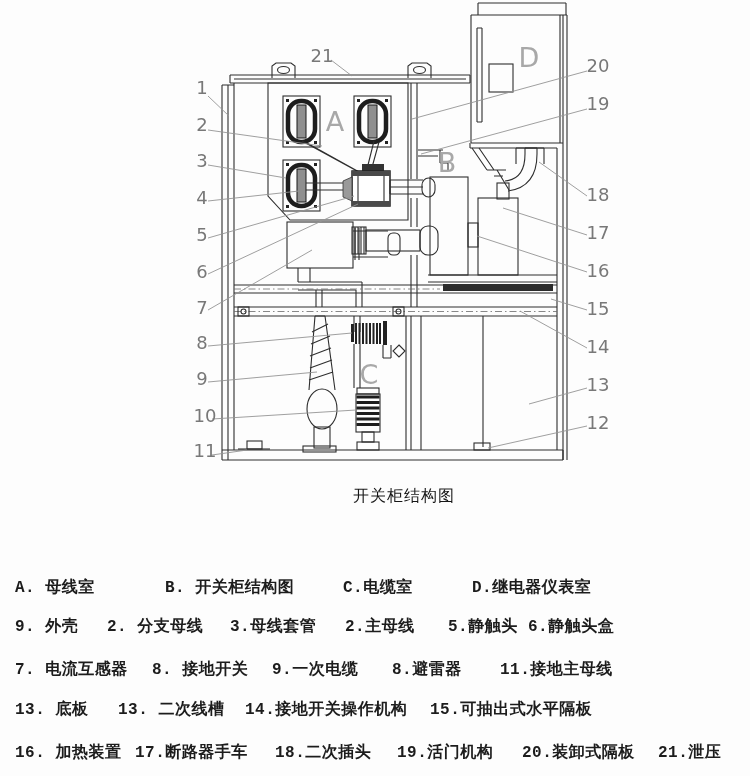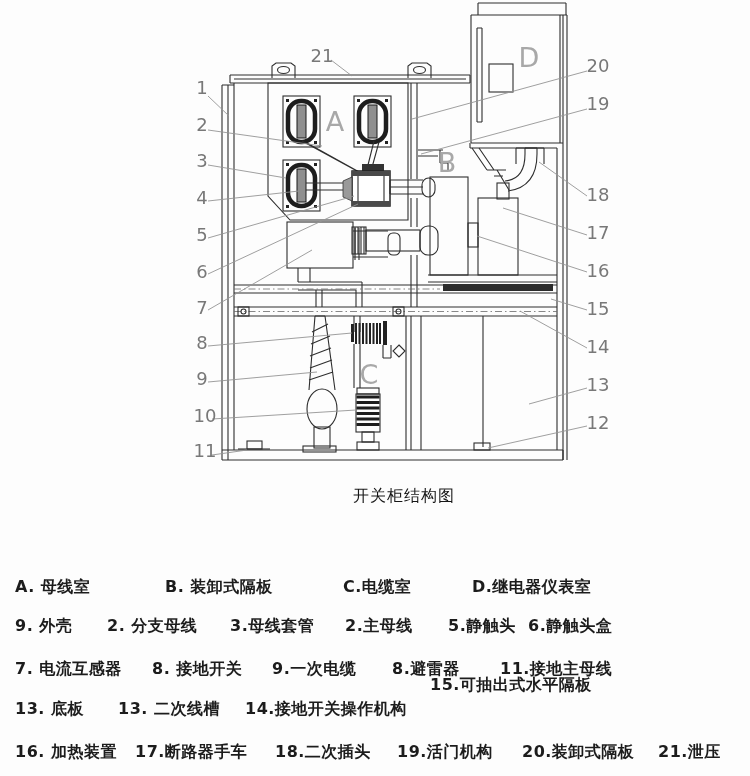--- a/index.html
+++ b/index.html
@@ -8,21 +8,21 @@
   svg{position:absolute;left:0;top:0;}
   .ln{stroke:#2e2e2e;stroke-width:1.1;fill:none;}
   .thk{stroke:#1d1d1d;stroke-width:4.5;fill:none;}
   .leader{stroke:#949494;stroke-width:0.9;fill:none;}
   .num{font-family:"DejaVu Sans",sans-serif;font-size:18px;fill:#787878;}
   .ltr{font-family:"DejaVu Sans",sans-serif;font-size:27px;fill:#a8a8a8;}
   .dd{stroke:#6a6a6a;stroke-width:0.8;stroke-dasharray:7 3 1.5 3;fill:none;}
   .title{position:absolute;left:353px;top:486px;font-weight:normal;font-size:16px;color:#161616;
          letter-spacing:1px;white-space:nowrap;}
   .lg{position:absolute;font-weight:bold;font-size:16px;color:#1c1c1c;letter-spacing:0.5px;
-      white-space:nowrap;}
+      white-space:nowrap;font-family:Liberation Mono, monospace;}
 </style>
 </head>
 <body>
 
 <div class="page">
 
 <svg width="750" height="530" viewBox="0 0 750 530">
 
   <g>
     <path class="ln" d="M222,85 V460 M228,85 V460 M234,83 V450 M222,85 H234"></path>
@@ -215,41 +215,41 @@
     <text class="ltr" x="447" y="172">B</text>
     <text class="ltr" x="369" y="384">C</text>
     <text class="ltr" x="529" y="67">D</text>
   </g>
 </svg>
 
 <div class="title">开关柜结构图</div>
 
 <div>
   <span class="lg" style="left:15px;top:577px">A. 母线室</span>
-  <span class="lg" style="left:165px;top:577px">B. 装卸式隔板</span>
+  <span class="lg" style="left:165px;top:577px">B. 开关柜结构图</span>
   <span class="lg" style="left:343px;top:577px">C.电缆室</span>
   <span class="lg" style="left:472px;top:577px">D.继电器仪表室</span>
 
   <span class="lg" style="left:15px;top:616px">9. 外壳</span>
   <span class="lg" style="left:107px;top:616px">2. 分支母线</span>
   <span class="lg" style="left:230px;top:616px">3.母线套管</span>
   <span class="lg" style="left:345px;top:616px">2.主母线</span>
   <span class="lg" style="left:448px;top:616px">5.静触头</span>
   <span class="lg" style="left:528px;top:616px">6.静触头盒</span>
 
   <span class="lg" style="left:15px;top:659px">7. 电流互感器</span>
   <span class="lg" style="left:152px;top:659px">8. 接地开关</span>
   <span class="lg" style="left:272px;top:659px">9.一次电缆</span>
   <span class="lg" style="left:392px;top:659px">8.避雷器</span>
   <span class="lg" style="left:500px;top:659px">11.接地主母线</span>
 
   <span class="lg" style="left:15px;top:699px">13. 底板</span>
   <span class="lg" style="left:118px;top:699px">13. 二次线槽</span>
   <span class="lg" style="left:245px;top:699px">14.接地开关操作机构</span>
-  <span class="lg" style="left:430px;top:675px">15.可抽出式水平隔板</span>
+  <span class="lg" style="left:430px;top:699px">15.可抽出式水平隔板</span>
 
   <span class="lg" style="left:15px;top:742px">16. 加热装置</span>
   <span class="lg" style="left:135px;top:742px">17.断路器手车</span>
   <span class="lg" style="left:275px;top:742px">18.二次插头</span>
   <span class="lg" style="left:397px;top:742px">19.活门机构</span>
   <span class="lg" style="left:522px;top:742px">20.装卸式隔板</span>
   <span class="lg" style="left:658px;top:742px">21.泄压</span>
 </div>
 
 </div>

